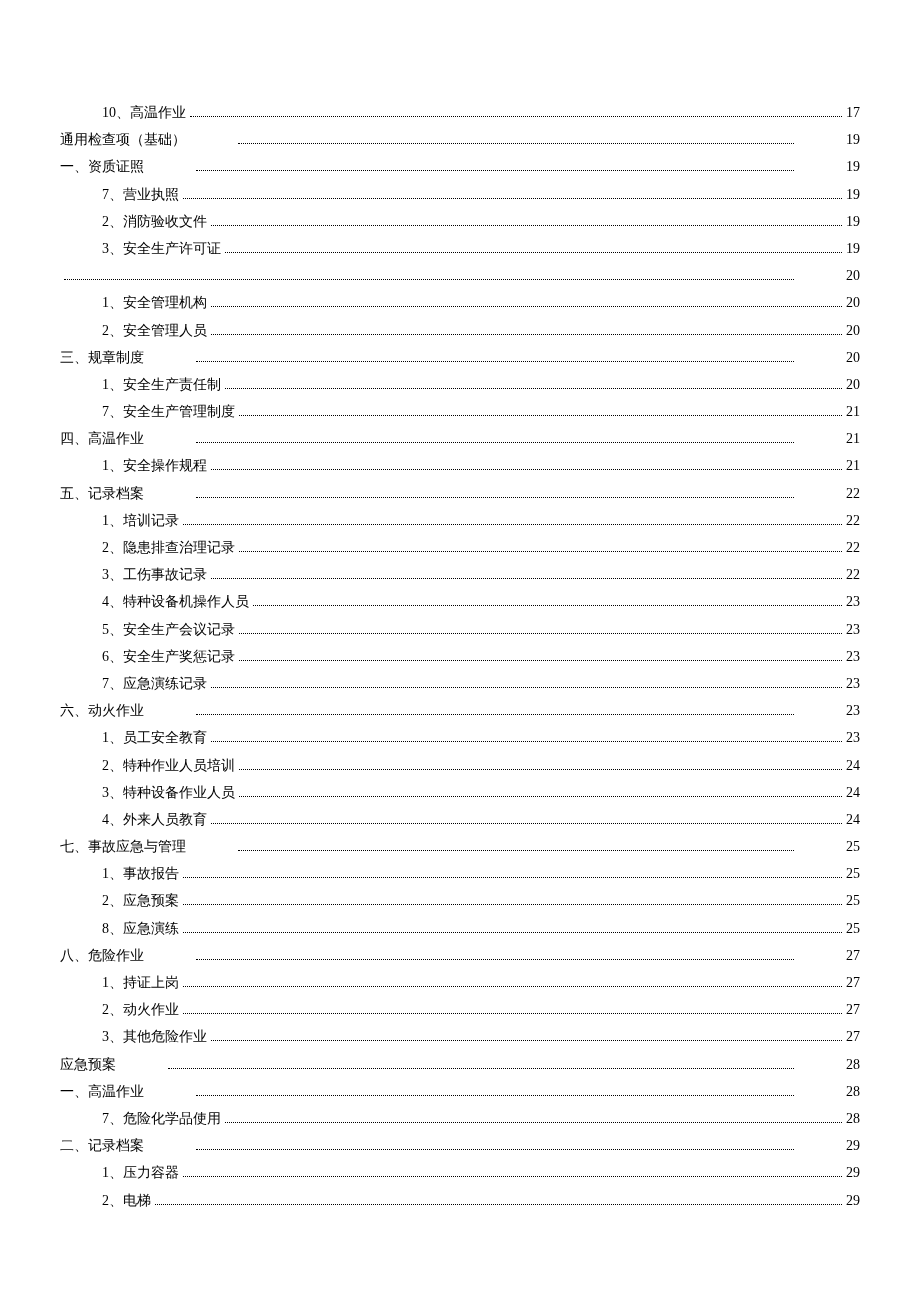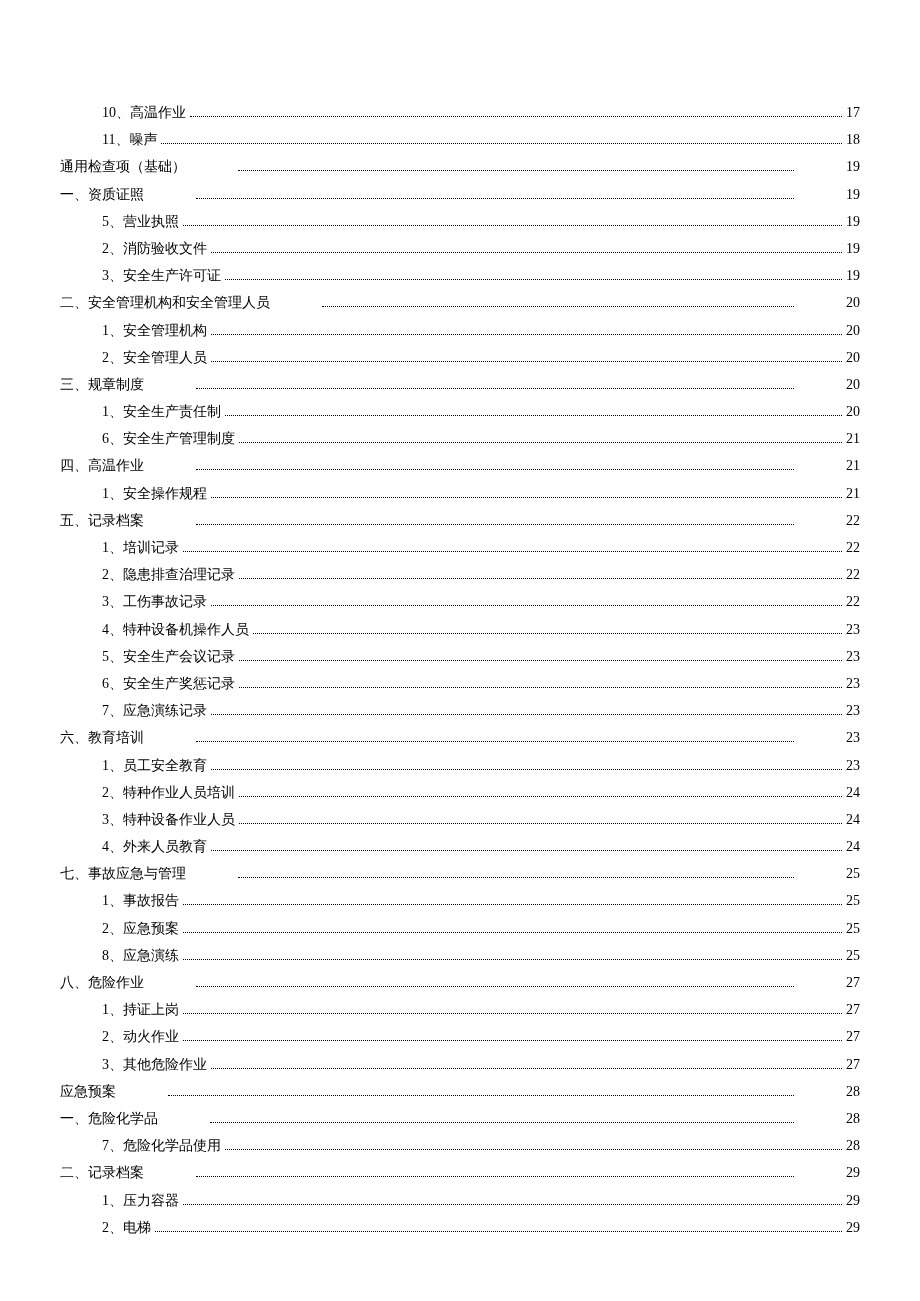--- a/index.html
+++ b/index.html
@@ -43,52 +43,46 @@
   </style>
 </head>
 <body>
 
 <div class="toc" id="toc-container">
     <div class="toc-entry level-2">
       <span class="toc-label">10、高温作业</span>
       <span class="toc-dots"></span>
       <span class="toc-page">17</span>
     </div>
-    <div class="toc-entry level-2">
-      <span class="toc-label">11、噪声</span>
-      <span class="toc-dots"></span>
-      <span class="toc-page">18</span>
-    </div>
     <div class="toc-entry level-0">
       <span class="toc-label">通用检查项（基础）</span>
       <span class="toc-dots"></span>
       <span class="toc-page">19</span>
     </div>
     <div class="toc-entry level-0">
       <span class="toc-label">一、资质证照</span>
       <span class="toc-dots"></span>
       <span class="toc-page">19</span>
     </div>
     <div class="toc-entry level-2">
-      <span class="toc-label">5、营业执照</span>
+      <span class="toc-label">7、营业执照</span>
       <span class="toc-dots"></span>
       <span class="toc-page">19</span>
     </div>
     <div class="toc-entry level-2">
       <span class="toc-label">2、消防验收文件</span>
       <span class="toc-dots"></span>
       <span class="toc-page">19</span>
     </div>
     <div class="toc-entry level-2">
       <span class="toc-label">3、安全生产许可证</span>
       <span class="toc-dots"></span>
       <span class="toc-page">19</span>
     </div>
     <div class="toc-entry level-0">
-      <span class="toc-label">二、安全管理机构和安全管理人员</span>
       <span class="toc-dots"></span>
       <span class="toc-page">20</span>
     </div>
     <div class="toc-entry level-2">
       <span class="toc-label">1、安全管理机构</span>
       <span class="toc-dots"></span>
       <span class="toc-page">20</span>
     </div>
     <div class="toc-entry level-2">
       <span class="toc-label">2、安全管理人员</span>
@@ -99,21 +93,21 @@
       <span class="toc-label">三、规章制度</span>
       <span class="toc-dots"></span>
       <span class="toc-page">20</span>
     </div>
     <div class="toc-entry level-2">
       <span class="toc-label">1、安全生产责任制</span>
       <span class="toc-dots"></span>
       <span class="toc-page">20</span>
     </div>
     <div class="toc-entry level-2">
-      <span class="toc-label">6、安全生产管理制度</span>
+      <span class="toc-label">7、安全生产管理制度</span>
       <span class="toc-dots"></span>
       <span class="toc-page">21</span>
     </div>
     <div class="toc-entry level-0">
       <span class="toc-label">四、高温作业</span>
       <span class="toc-dots"></span>
       <span class="toc-page">21</span>
     </div>
     <div class="toc-entry level-2">
       <span class="toc-label">1、安全操作规程</span>
@@ -154,21 +148,21 @@
       <span class="toc-label">6、安全生产奖惩记录</span>
       <span class="toc-dots"></span>
       <span class="toc-page">23</span>
     </div>
     <div class="toc-entry level-2">
       <span class="toc-label">7、应急演练记录</span>
       <span class="toc-dots"></span>
       <span class="toc-page">23</span>
     </div>
     <div class="toc-entry level-0">
-      <span class="toc-label">六、教育培训</span>
+      <span class="toc-label">六、动火作业</span>
       <span class="toc-dots"></span>
       <span class="toc-page">23</span>
     </div>
     <div class="toc-entry level-2">
       <span class="toc-label">1、员工安全教育</span>
       <span class="toc-dots"></span>
       <span class="toc-page">23</span>
     </div>
     <div class="toc-entry level-2">
       <span class="toc-label">2、特种作业人员培训</span>
@@ -224,21 +218,21 @@
       <span class="toc-label">3、其他危险作业</span>
       <span class="toc-dots"></span>
       <span class="toc-page">27</span>
     </div>
     <div class="toc-entry level-0">
       <span class="toc-label">应急预案</span>
       <span class="toc-dots"></span>
       <span class="toc-page">28</span>
     </div>
     <div class="toc-entry level-0">
-      <span class="toc-label">一、危险化学品</span>
+      <span class="toc-label">一、高温作业</span>
       <span class="toc-dots"></span>
       <span class="toc-page">28</span>
     </div>
     <div class="toc-entry level-2">
       <span class="toc-label">7、危险化学品使用</span>
       <span class="toc-dots"></span>
       <span class="toc-page">28</span>
     </div>
     <div class="toc-entry level-0">
       <span class="toc-label">二、记录档案</span>

